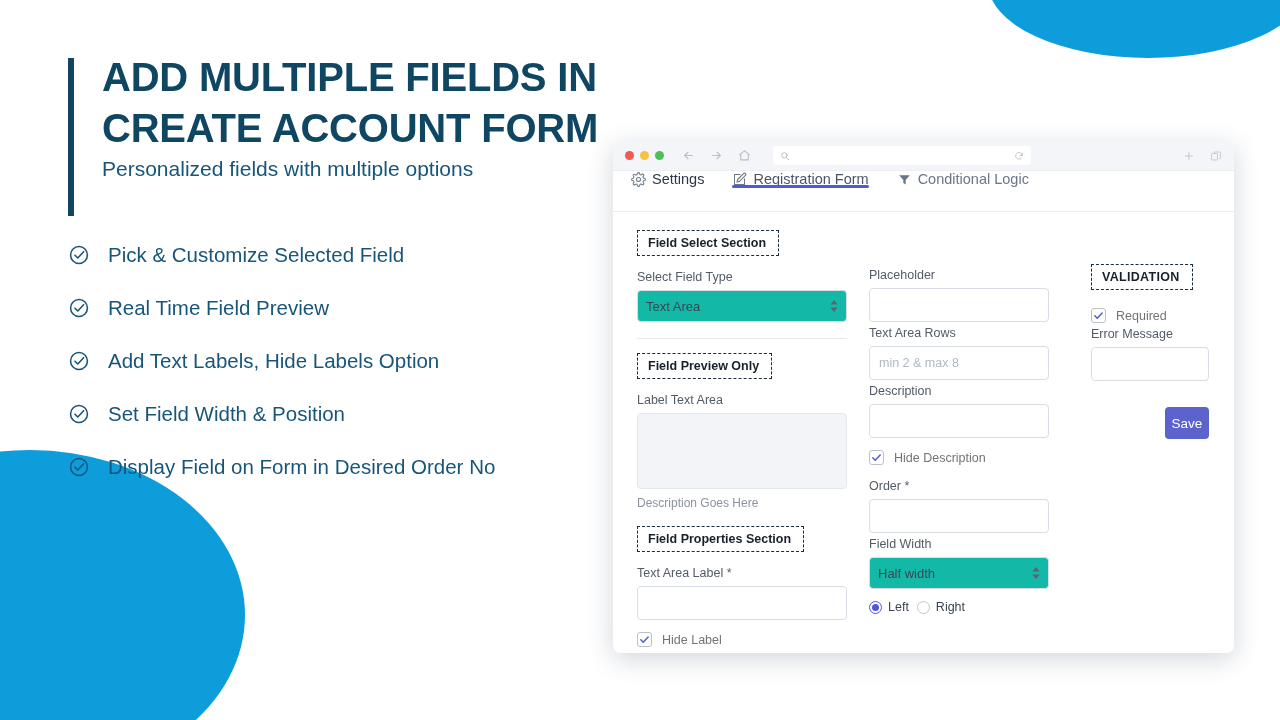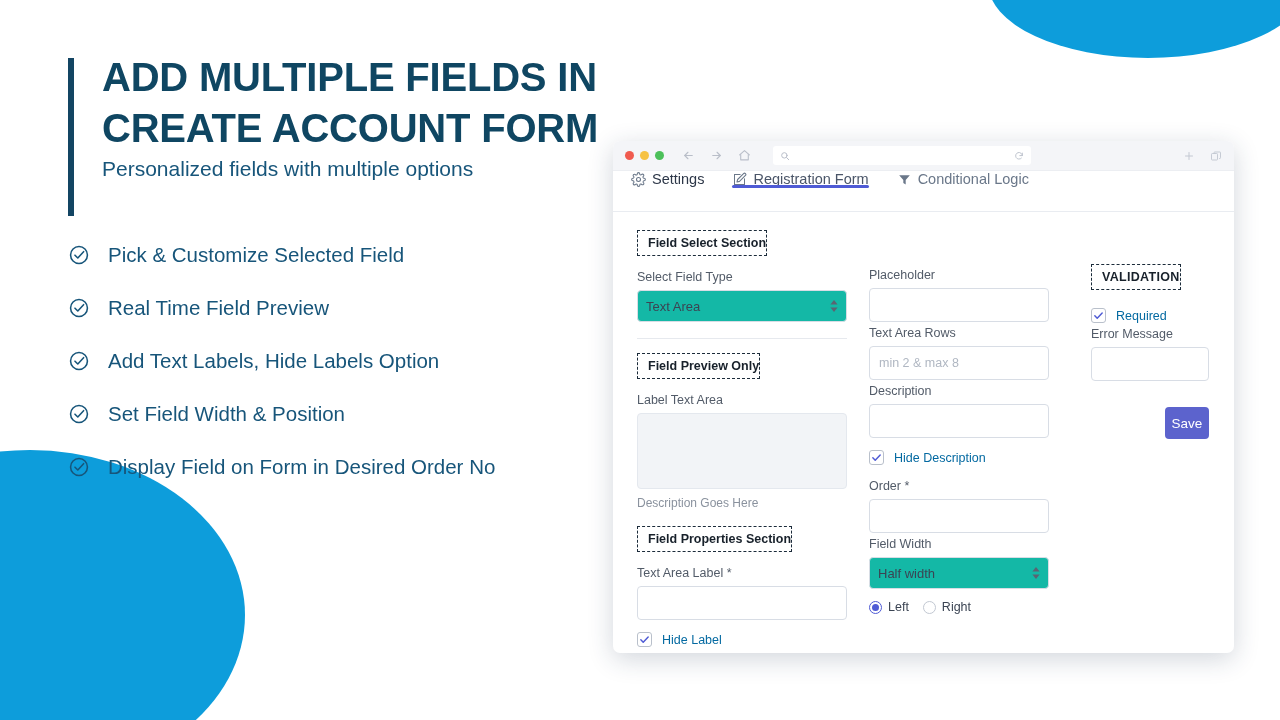--- a/index.html
+++ b/index.html
@@ -190,21 +190,21 @@
 
   .col { position: relative; }
   #col-left   { width: 210px; }
   #col-mid    { width: 202px; padding-left: 22px; }
   #col-right  { width: 160px; padding-left: 42px; }
 
   
   .dashed-header {
     display: inline-block;
     border: 1.6px dashed #1b2b3a;
-    padding: 5px 0 5px 10px;
+    padding: 5px 12px 5px 10px;
     font-size: 12.5px;
     font-weight: 700;
     color: #18212b;
     margin-bottom: 14px;
   }
   #validation-header { letter-spacing: 0.3px; }
 
   .field-label {
     font-size: 12.5px;
     color: #525b68;
@@ -280,27 +280,26 @@
     width: 15px; height: 15px;
     border: 1px solid #b9c0cb;
     border-radius: 3px;
     background: #fff;
     display: flex;
     align-items: center;
     justify-content: center;
     flex: 0 0 15px;
   }
   .checkbox svg { display: block; width: 11px; height: 11px; color: #4f5bd5; }
-  .check-row-label { font-size: 12.5px; color: #0369a1; }
+  .check-row-label { font-size: 12.5px; color: #737373; }
 
   
   #radio-row {
     display: flex;
     align-items: center;
-    gap: 6px;
     margin-top: 11px;
   }
   .radio-opt { display: flex; align-items: center; gap: 6px; cursor: pointer; margin-right: 8px; }
   .radio {
     width: 13px; height: 13px;
     border-radius: 50%;
     border: 1px solid #c2c8d2;
     background: #fff;
     display: flex;
     align-items: center;

